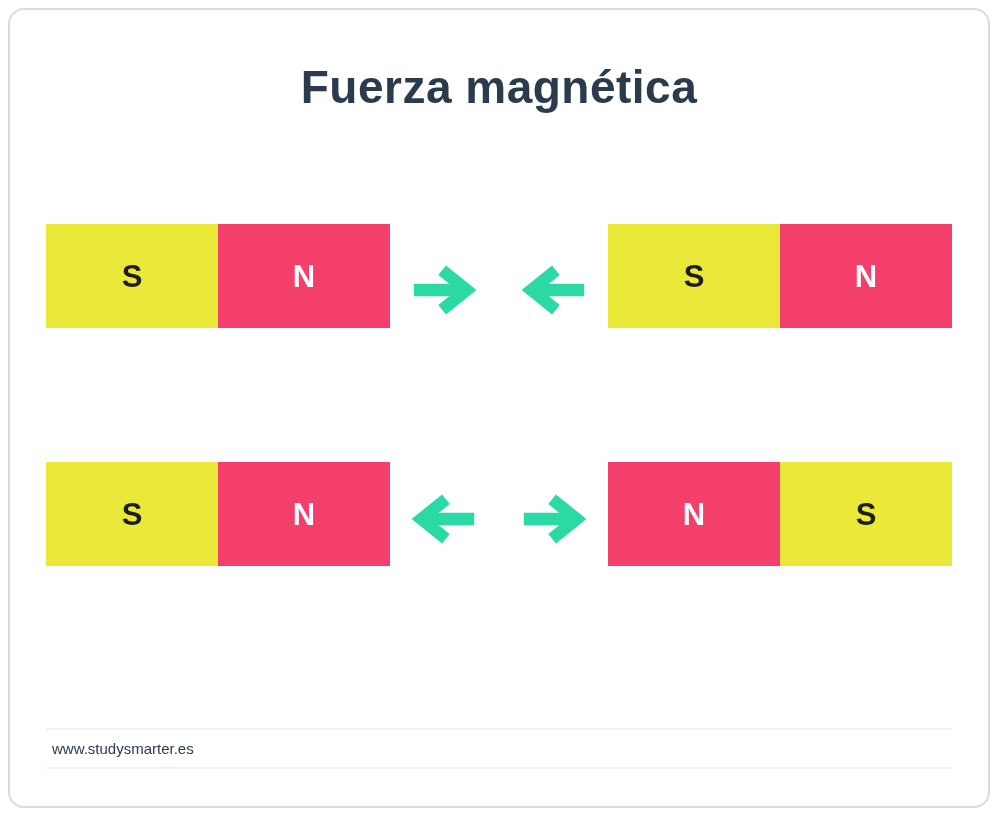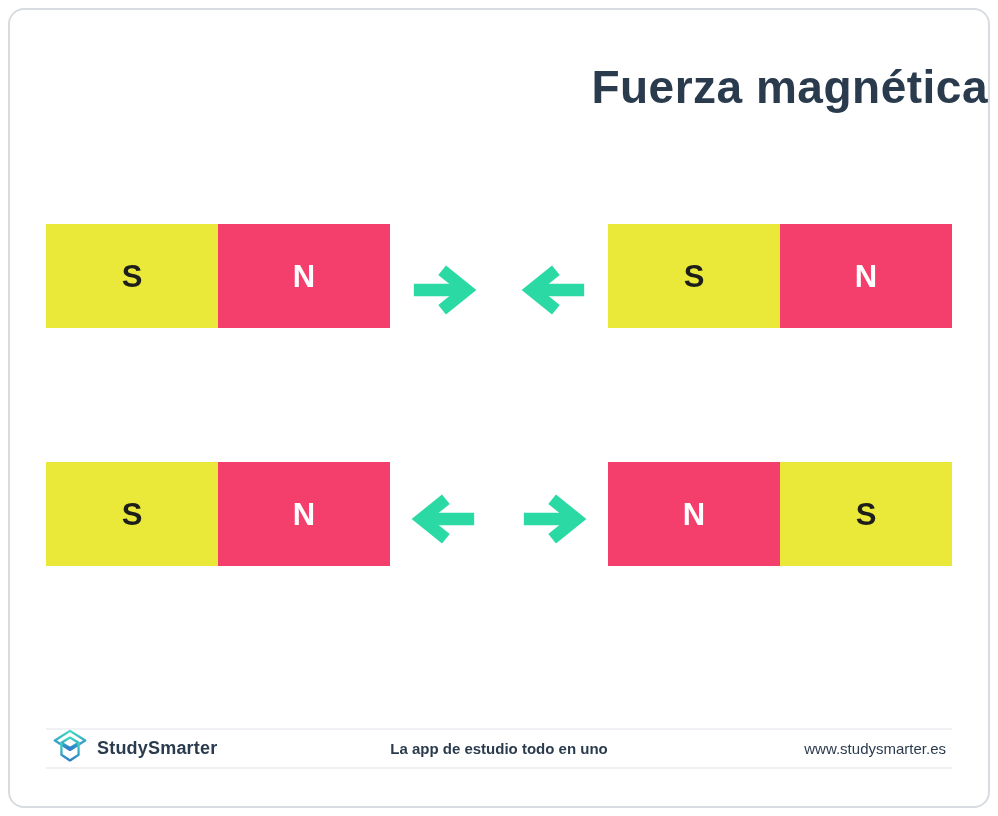--- a/index.html
+++ b/index.html
@@ -1,18 +1,18 @@
 <!DOCTYPE html>
 <html style="--yellow: #EAE93A; --pink: #F43F6D; --teal: #2BD9A4; --navy: #2B3B4E; --border: #D8DCE1; --divider: #F0F1F4;"><head>
 <meta charset="utf-8">
 <style>
   html,body{margin:0;padding:0;background:#ffffff;}
   body{width:998px;height:816px;position:relative;font-family:"Liberation Sans",sans-serif;-webkit-font-smoothing:antialiased;}
   .card{position:absolute;inset:8px;background:#fff;border:2px solid var(--border,#d8dce1);border-radius:16px;overflow:hidden;}
-  .title{position:absolute;top:50px;left:0;right:0;text-align:right;font-size:46px;font-weight:700;color:var(--navy,#2b3b4e);letter-spacing:.5px;}
+  .title{position:absolute;top:50px;left:0;right:0;text-align:center;font-size:46px;font-weight:700;color:var(--navy,#2b3b4e);letter-spacing:.5px;}
   .row{position:absolute;left:36px;right:36px;height:104px;}
   .row1{top:214px;}
   .row2{top:452px;}
   .magnet{position:absolute;top:0;width:344px;height:104px;display:flex;}
   .magnet-left{left:0;}
   .magnet-right{right:0;}
   .pole{width:50%;height:100%;display:flex;align-items:center;justify-content:center;}
   .pole-label{font-size:31px;font-weight:700;line-height:1;}
   .arrows{position:absolute;left:50%;top:50%;transform:translate(-50%,-50%);display:flex;gap:44px;align-items:center;}
   .row1 .arrows{margin-top:14px;}
@@ -88,34 +88,16 @@
       <div class="pole" style="background-color: rgb(244, 63, 109);">
         <span class="pole-label" style="color: rgb(255, 255, 255);">N</span>
       </div>
       <div class="pole" style="background-color: rgb(234, 233, 58);">
         <span class="pole-label" style="color: rgb(29, 29, 27);">S</span>
       </div>
     </div>
   </div>
 
   <div class="footer">
-    <div class="brand">
-      <svg width="36" height="40" viewBox="0 0 36 42" aria-hidden="true">
-        <defs>
-          <linearGradient id="lg" x1="0" y1="0" x2="0" y2="1">
-            <stop offset="0" stop-color="#3FD9C2"></stop>
-            <stop offset="1" stop-color="#2E7EC7"></stop>
-          </linearGradient>
-        </defs>
-        <g fill="none" stroke="url(#lg)" stroke-width="2.4" stroke-linejoin="round">
-          <path d="M18 2 L34 12 L18 22 L2 12 Z"></path>
-          <path d="M18 9 L27 14.5 L18 20 L9 14.5 Z"></path>
-          <path d="M9 14.5 L9 27 L18 33 L27 27 L27 14.5"></path>
-          <path d="M18 20 L18 33"></path>
-        </g>
-      </svg>
-      <span class="brand-name">StudySmarter</span>
-    </div>
-    <span class="footer-tagline">La app de estudio todo en uno</span>
     <span class="footer-website">www.studysmarter.es</span>
   </div>
 
 </div>
 
 </body></html>

